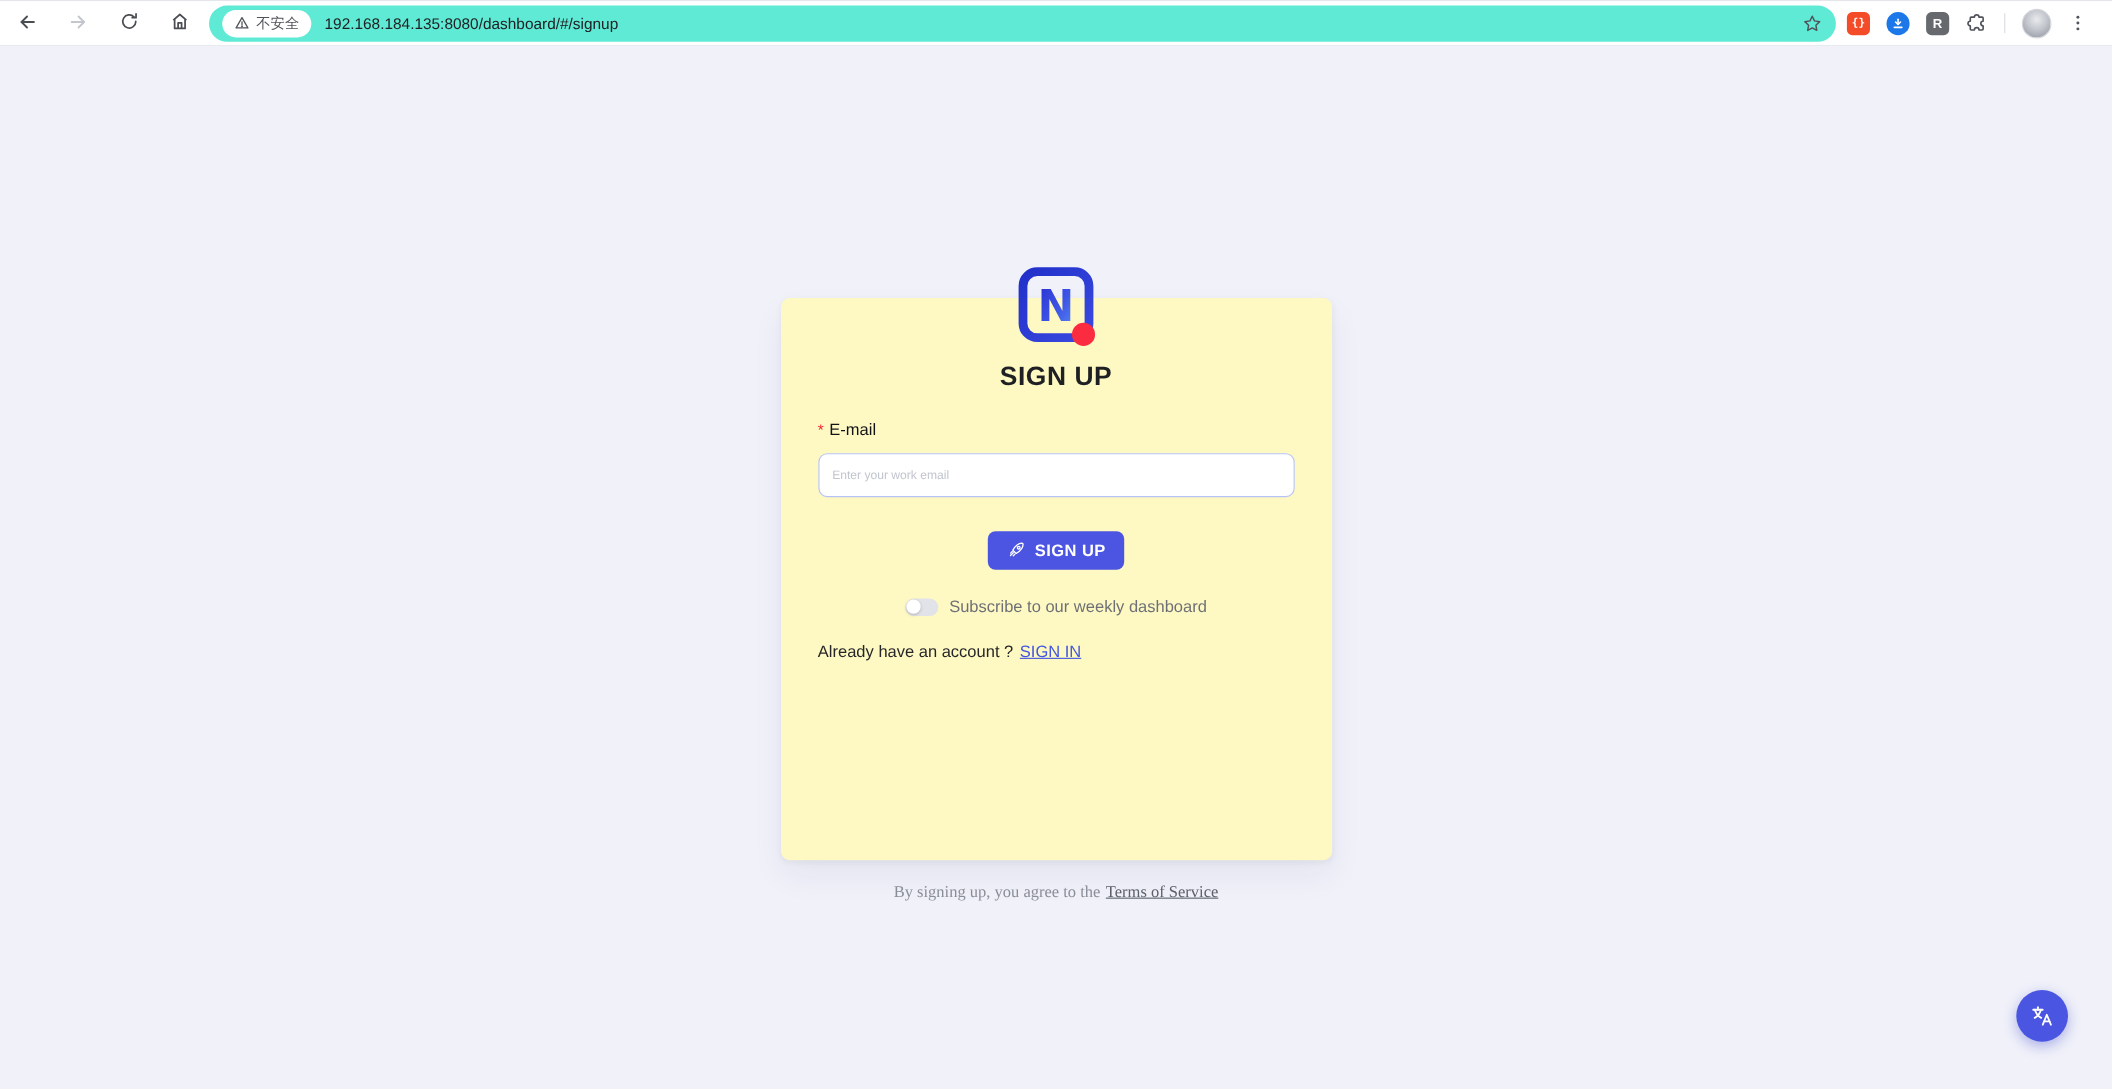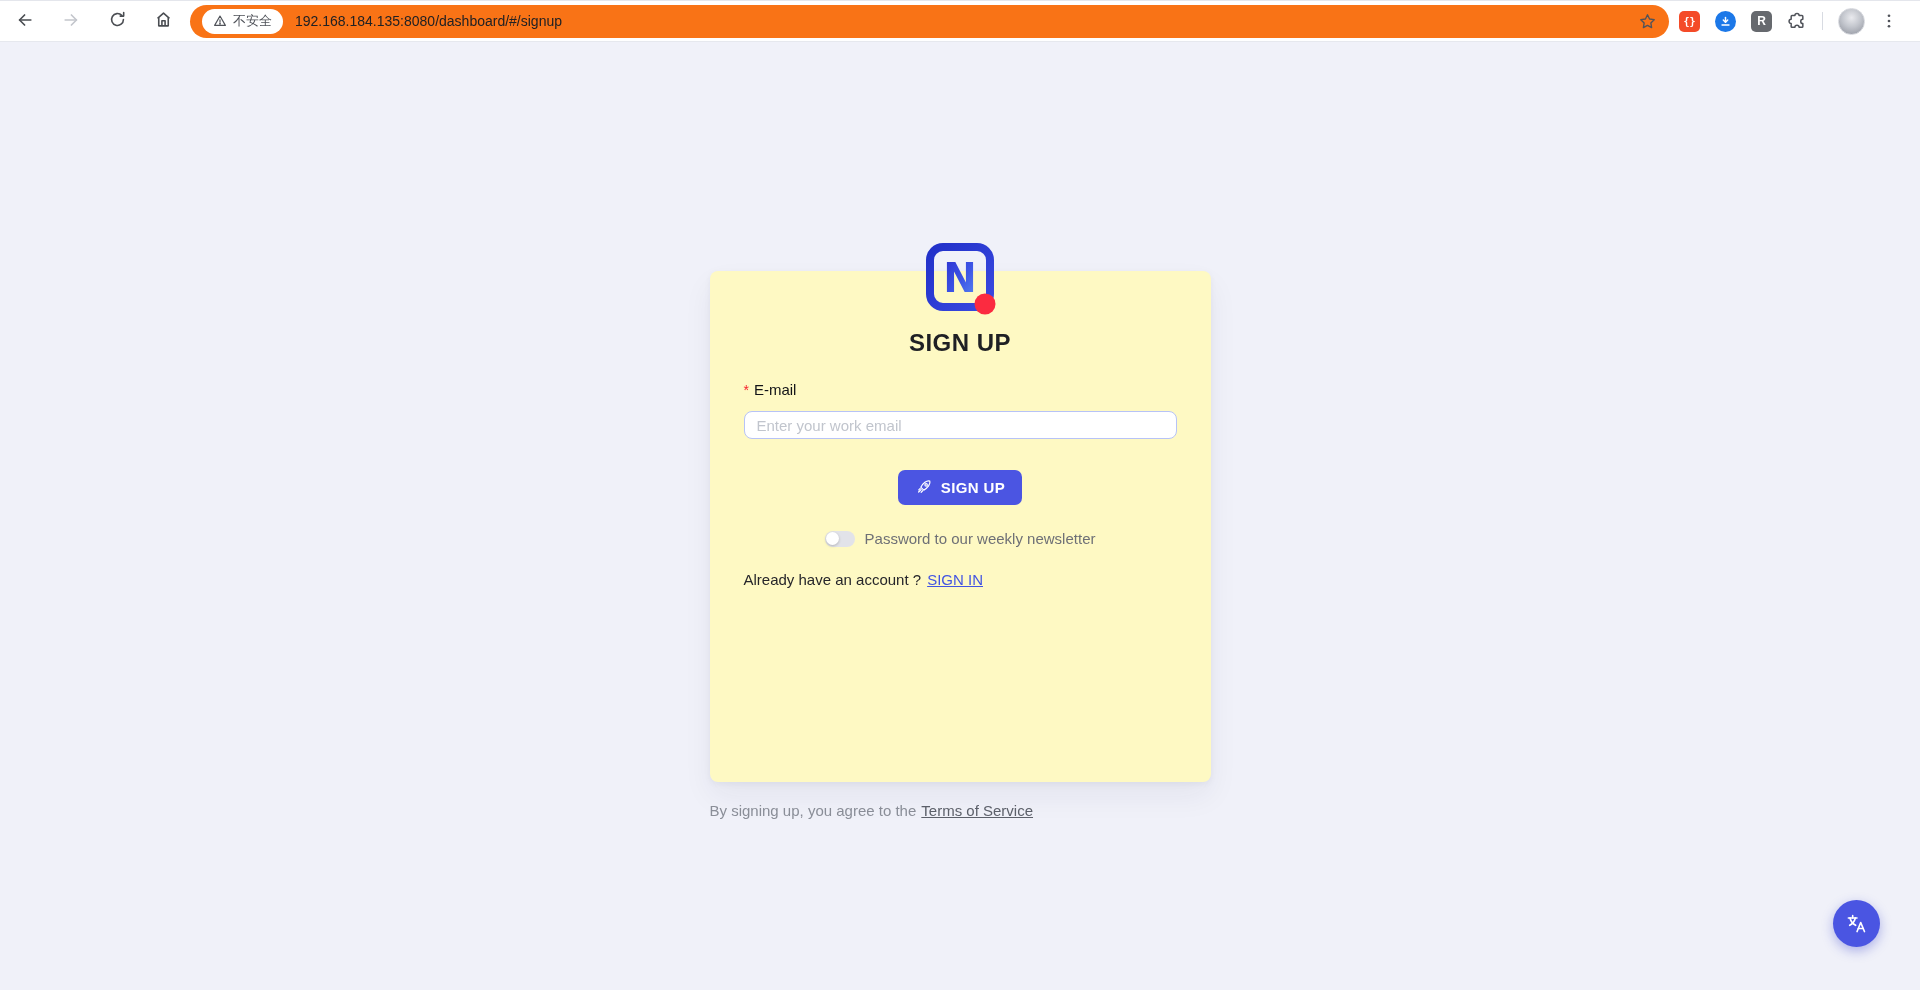--- a/index.html
+++ b/index.html
@@ -18,21 +18,21 @@
     padding: 0 12px 0 10px;
   }
   .nav-btns { display: flex; align-items: center; gap: 16px; flex: none; }
   .nav-btn {
     width: 30px; height: 30px; border: none; background: transparent;
     border-radius: 50%; display: flex; align-items: center; justify-content: center;
     cursor: pointer;
   }
   .omnibox {
     flex: 1; height: 33px; margin: 0 10px 0 12px;
-    background: #f97316; border-radius: 17px;
+    background: #5eead4; border-radius: 17px;
     display: flex; align-items: center; padding: 0 12px;
     min-width: 0;
   }
   .security-chip {
     display: flex; align-items: center; gap: 6px;
     background: #ffffff; border-radius: 13px; height: 25px; padding: 0 11px;
     color: #50535a; font-size: 13px; flex: none; cursor: pointer;
   }
   .url {
     margin-left: 12px; font-size: 14px; color: #202124;
@@ -80,23 +80,23 @@
     margin-top: 32px; text-align: center;
     font-size: 17px; line-height: 20px; font-weight: 700; color: #4254e2;
   }
   .field-label {
     margin-top: 24px; font-size: 15px; line-height: 18px; color: #121317;
     display: flex; align-items: baseline;
   }
   .field-label .req { color: #f5222d; font-size: 14px; margin-right: 5px; }
   .field-label.second { margin-top: 33px; }
   .text-input {
-    margin-top: 12px; width: 100%; height: 28px;
+    margin-top: 12px; width: 100%; height: 40px;
     border: 1px solid #b7c3f7; border-radius: 8px;
-    padding: 0 12px; font-size: 15px; color: #26262a;
+    padding: 0 12px; font-size: 11px; color: #26262a;
     font-family: inherit; background: #fff; outline: none;
   }
   .text-input::placeholder { color: #c1c5cd; }
   .pwd-wrap { position: relative; }
   .pwd-wrap .text-input { padding-right: 40px; }
   .eye {
     position: absolute; right: 13px; top: 50%; transform: translateY(-38%);
     display: flex; cursor: pointer;
   }
   .submit-row { margin-top: 31px; text-align: center; }
@@ -120,21 +120,21 @@
     border-radius: 50%; background: #ffffff;
     box-shadow: 0 1px 3px rgba(0,0,0,0.22);
   }
   .signin-row {
     margin-top: 23px; text-align: left; font-size: 15px; line-height: 20px; color: #26262a;
   }
   .signin-row a {
     color: #4254e2; text-decoration: underline; margin-left: 6px; cursor: pointer;
   }
   .terms {
-    margin-top: 20px; font-size: 15px; line-height: 18px; color: #8b8f99;
+    margin-top: 20px; text-align: center; font-size: 15px; line-height: 18px; color: #8b8f99; font-family: Liberation Serif, serif;
   }
   .terms a { color: #5d616b; text-decoration: underline; margin-left: 5px; cursor: pointer; }
 
   .fab {
     position: absolute; right: 40px; bottom: 42px;
     width: 47px; height: 47px; border-radius: 50%;
     background: #4a55e2; border: none; cursor: pointer;
     display: flex; align-items: center; justify-content: center;
     box-shadow: 0 4px 12px rgba(44, 55, 200, 0.35);
   }
@@ -272,21 +272,21 @@
             </svg>
           </span>
           <span>SIGN UP</span>
         </button>
       </div>
 
       <div class="newsletter">
         <span class="switch">
             <span class="knob"></span>
           </span>
-        <span>Password to our weekly newsletter</span>
+        <span>Subscribe to our weekly dashboard</span>
       </div>
 
       <div class="signin-row">
         <span>Already have an account ?</span><a>SIGN IN</a>
       </div>
     </section>
 
     <p class="terms">
       <span>By signing up, you agree to the</span><a>Terms of Service</a>
     </p>

